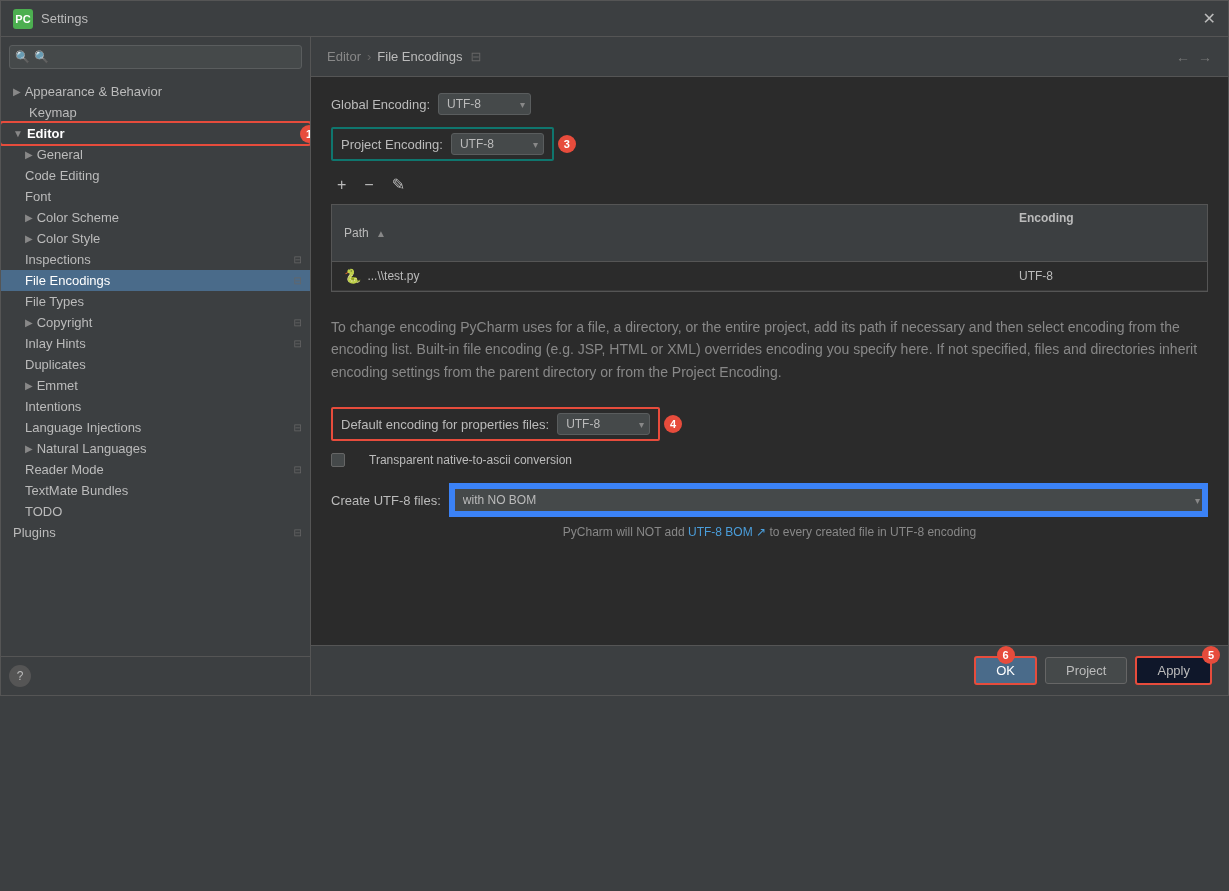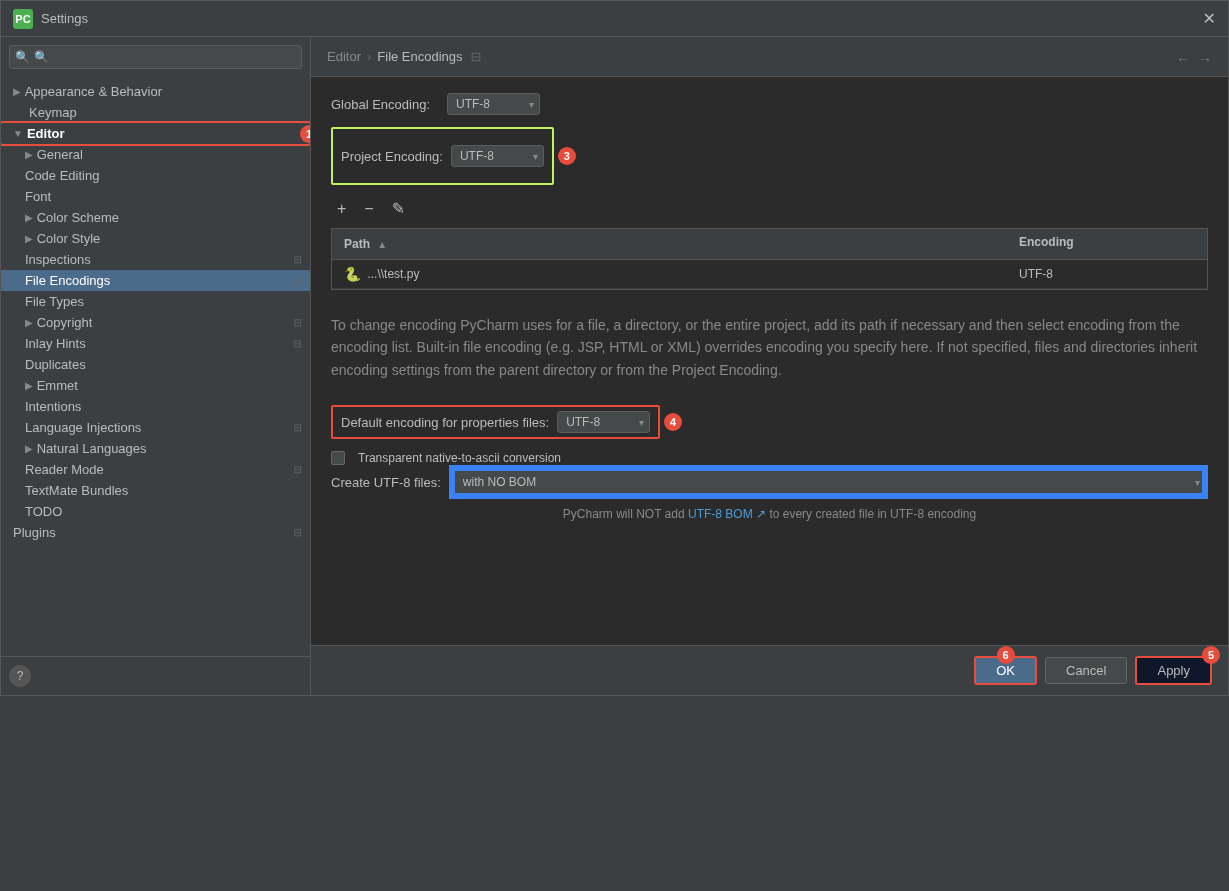--- a/index.html
+++ b/index.html
@@ -43,46 +43,46 @@
     .breadcrumb .crumb.active { color: #bbbbbb; }
     .breadcrumb .sep { margin: 0 6px; color: #666; }
     .breadcrumb .page-icon { margin-left: 6px; color: #666; }
     .nav-arrows { margin-left: auto; display: flex; gap: 8px; color: #666; }
     .nav-arrow { cursor: pointer; font-size: 14px; color: #777; }
 
     .panel-body { flex: 1; overflow-y: auto; padding: 16px 20px; }
     .panel-body::-webkit-scrollbar { width: 6px; }
     .panel-body::-webkit-scrollbar-thumb { background: #555; }
 
-    .form-row { display: flex; align-items: center; margin-bottom: 12px; gap: 9px; }
+    .form-row { display: flex; align-items: center; margin-bottom: 12px; }
     .form-label { color: #bbbbbb; margin-right: 8px; font-size: 13px; }
     .form-select { background: #45494a; border: 1px solid #5a5d5e; color: #bbbbbb; padding: 3px 20px 3px 8px; border-radius: 3px; font-size: 12px; appearance: none; -webkit-appearance: none; cursor: pointer; position: relative; }
     .select-wrapper { position: relative; display: inline-block; }
     .select-wrapper::after { content: '▾'; position: absolute; right: 6px; top: 50%; transform: translateY(-50%); color: #888; pointer-events: none; font-size: 10px; }
     .select-wrapper select { padding-right: 20px; }
 
-    .project-encoding-row { display: flex; align-items: center; margin-bottom: 12px; border: 2px solid #bef264; padding: 16px 8px; border-radius: 2px; position: relative; }
+    .project-encoding-row { display: flex; align-items: center; margin-bottom: 12px; border: 2px solid #0f766e; padding: 4px 8px; border-radius: 2px; position: relative; }
     .badge { position: absolute; background: #e74c3c; color: white; border-radius: 50%; width: 18px; height: 18px; display: flex; align-items: center; justify-content: center; font-size: 11px; font-weight: bold; }
 
     .toolbar { display: flex; align-items: center; gap: 6px; margin-bottom: 8px; }
     .toolbar-btn { background: none; border: none; color: #bbbbbb; cursor: pointer; font-size: 16px; padding: 2px 6px; border-radius: 3px; }
 
     .table-container { border: 1px solid #555; margin-bottom: 16px; }
     .table-header { display: flex; background: #3c3f41; border-bottom: 1px solid #555; }
-    .table-col-path { flex: 1; padding: 8px 12px; color: #bbbbbb; font-size: 12px; font-weight: bold; }
+    .table-col-path { flex: 1; padding: 21px 12px; color: #bbbbbb; font-size: 12px; font-weight: normal; }
     .table-col-encoding { width: 200px; padding: 6px 12px; color: #bbbbbb; font-size: 12px; font-weight: bold; }
     .sort-arrow { margin-left: 4px; color: #888; font-size: 10px; }
     .table-row-data { display: flex; align-items: center; border-bottom: 1px solid #3a3a3a; }
     .table-cell-path { flex: 1; padding: 6px 12px; color: #bbbbbb; font-size: 12px; display: flex; align-items: center; gap: 6px; }
     .table-cell-encoding { width: 200px; padding: 6px 12px; color: #bbbbbb; font-size: 12px; }
     .file-icon { font-size: 14px; }
 
     .info-text { color: #888; font-size: 14px; line-height: 1.6; margin-bottom: 16px; background: #2b2b2b; padding: 8px 0; }
 
-    .checkbox-row { display: flex; align-items: center; gap: 13px; }
+    .checkbox-row { display: flex; align-items: center; margin-bottom: 16px; gap: 24px; }
     .checkbox-row input[type="checkbox"] { appearance: none; -webkit-appearance: none; width: 14px; height: 14px; border: 1px solid #666; background: #45494a; border-radius: 2px; cursor: pointer; }
     .checkbox-label { color: #bbbbbb; font-size: 12px; }
 
     .create-row { display: flex; align-items: center; margin-bottom: 8px; gap: 8px; }
     .create-label { color: #bbbbbb; font-size: 13px; }
     .create-select-wrapper { position: relative; display: inline-block; flex: 1; }
     .create-select-wrapper::after { content: '▾'; position: absolute; right: 8px; top: 50%; transform: translateY(-50%); color: #888; pointer-events: none; font-size: 10px; }
     .create-select-wrapper select { width: 100%; padding: 4px 24px 4px 8px; background: #45494a; border: 1px solid #5a5d5e; color: #bbbbbb; font-size: 12px; appearance: none; -webkit-appearance: none; }
 
     .note-text { color: #888; font-size: 12px; text-align: center; }
@@ -343,21 +343,21 @@
           <span>to every created file in UTF-8 encoding</span>
         </div>
 
       </div>
 
       <div class="panel-footer">
         <div style="position: relative; display: inline-block;">
           <button class="btn btn-ok">OK</button>
           <div class="badge" style="top: -10px; left: 50%; transform: translateX(-50%); position: absolute;">6</div>
         </div>
-        <button class="btn btn-cancel">Cancel</button>
+        <button class="btn btn-cancel">Project</button>
         <div style="position: relative; display: inline-block;">
           <button class="btn btn-apply">Apply</button>
           <div class="badge" style="top: -10px; right: -8px; position: absolute;">5</div>
         </div>
       </div>
     </div>
   </div>
 </div>
 
 </body></html>

